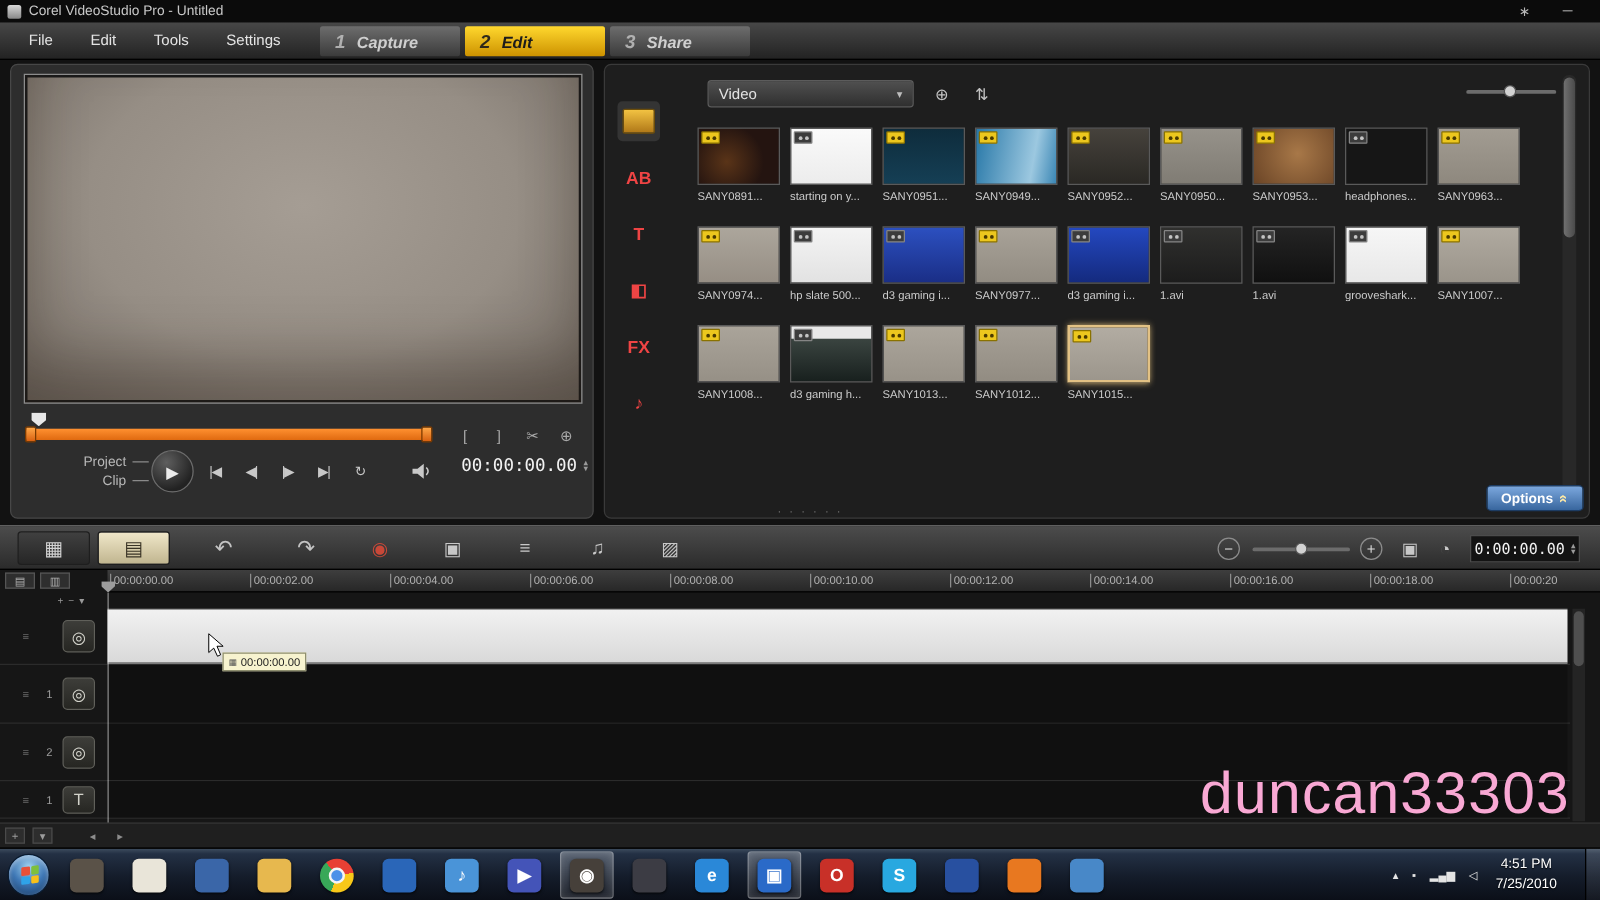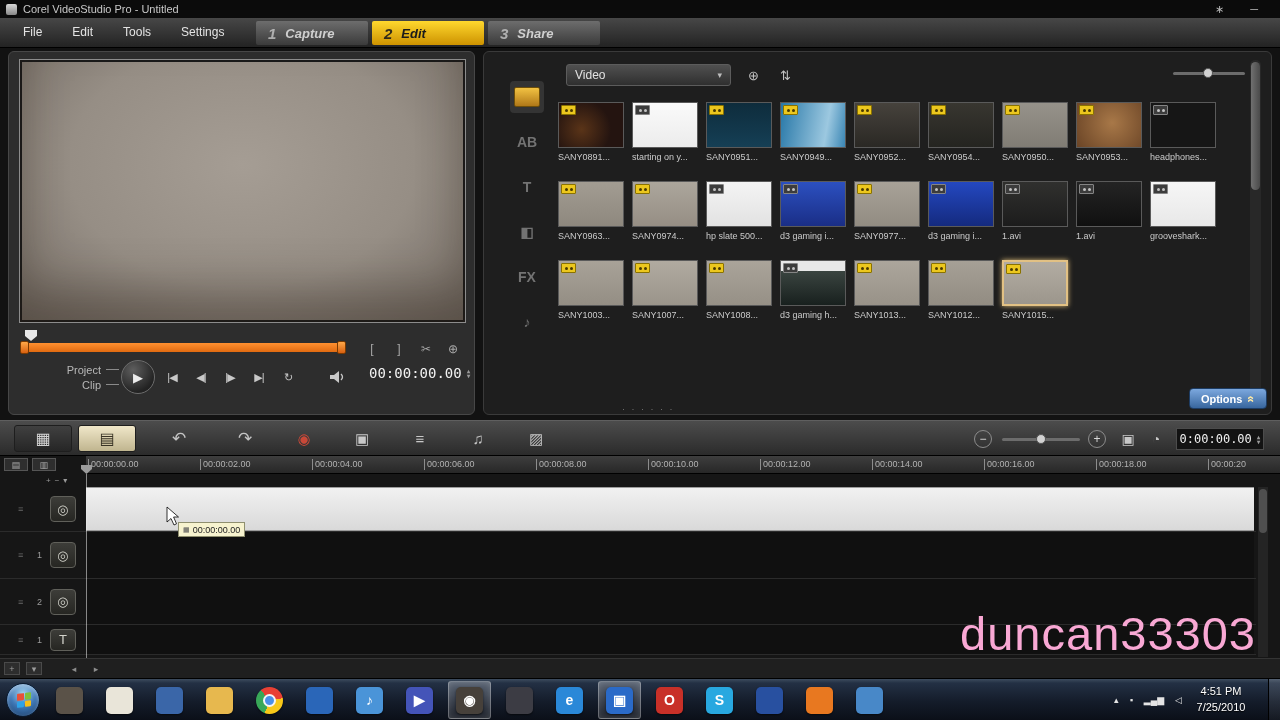--- a/index.html
+++ b/index.html
@@ -50,22 +50,22 @@
   #transport{position:absolute;left:150px;top:314px;display:flex;gap:3px;}
   .tr-btn{width:26px;height:22px;color:#c8c8c8;font-size:11px;display:flex;align-items:center;
     justify-content:center;letter-spacing:-1px;}
   #pv-timecode{position:absolute;left:360px;top:313px;display:flex;align-items:center;gap:5px;color:#f2f2f2;
     font-family:"DejaVu Sans Mono",monospace;font-size:14px;}
   .spin{display:flex;flex-direction:column;font-size:6px;color:#9a9a9a;line-height:5px;}
 
   
   #library-panel{position:absolute;left:483px;top:51px;width:789px;height:364px;background:#1e1e1e;
     border:1px solid #3a3a3a;border-radius:6px;box-sizing:border-box;}
-  .side-btn{position:absolute;left:26px;width:34px;height:32px;display:flex;align-items:center;justify-content:center;
-    border-radius:4px;color:#737373;font-weight:bold;font-size:14px;}
+  .side-btn{position:absolute;left:10px;width:34px;height:32px;display:flex;align-items:center;justify-content:center;
+    border-radius:4px;color:#ef4444;font-weight:bold;font-size:14px;}
   .side-btn.sel{background:#343434;}
   .media-ic{width:24px;height:18px;background:linear-gradient(#f2c242,#b07818);border-radius:2px;border:1px solid #6d4e0a;}
   #lib-dropdown{position:absolute;left:82px;top:12px;width:165px;height:22px;
     background:linear-gradient(#505050,#2f2f2f);border:1px solid #5c5c5c;border-radius:3px;color:#e2e2e2;
     font-size:12px;display:flex;align-items:center;padding:0 8px;box-sizing:border-box;}
   #lib-dropdown .dd-arrow{margin-left:auto;font-size:9px;color:#bdbdbd;}
   .hdr-btn{position:absolute;top:13px;width:25px;height:20px;color:#c2c2c2;display:flex;align-items:center;
     justify-content:center;font-size:13px;}
   #lib-zoom{position:absolute;left:689px;top:20px;width:72px;height:3px;background:#6c6c6c;border-radius:2px;}
   #lib-zoom .knob{position:absolute;left:30px;top:-4px;width:10px;height:10px;border-radius:50%;
@@ -328,29 +328,20 @@
         <div class="cell">
           <div class="thumb" style="background: linear-gradient(rgb(70, 66, 60), rgb(42, 40, 36));">
             <div class="badge yellow">
               <i></i>
               <i></i>
             </div>
           </div>
           <div class="clip-lbl">SANY0952...</div>
         </div>
         <div class="cell">
-          <div class="thumb" style="background: linear-gradient(rgb(56, 54, 48), rgb(36, 36, 32));">
-            <div class="badge yellow">
-              <i></i>
-              <i></i>
-            </div>
-          </div>
-          <div class="clip-lbl">SANY0954...</div>
-        </div>
-        <div class="cell">
           <div class="thumb" style="background: linear-gradient(rgb(150, 146, 138), rgb(128, 124, 116));">
             <div class="badge yellow">
               <i></i>
               <i></i>
             </div>
           </div>
           <div class="clip-lbl">SANY0950...</div>
         </div>
         <div class="cell">
           <div class="thumb" style="background: radial-gradient(circle at 55% 45%, rgb(168, 120, 72), rgb(106, 68, 38));">
@@ -443,29 +434,20 @@
           <div class="clip-lbl">1.avi</div>
         </div>
         <div class="cell">
           <div class="thumb" style="background: linear-gradient(rgb(246, 246, 246), rgb(232, 232, 232));">
             <div class="badge dark">
               <i></i>
               <i></i>
             </div>
           </div>
           <div class="clip-lbl">grooveshark...</div>
-        </div>
-        <div class="cell">
-          <div class="thumb" style="background: linear-gradient(rgb(168, 162, 152), rgb(148, 142, 132));">
-            <div class="badge yellow">
-              <i></i>
-              <i></i>
-            </div>
-          </div>
-          <div class="clip-lbl">SANY1003...</div>
         </div>
         <div class="cell">
           <div class="thumb" style="background: linear-gradient(rgb(176, 170, 160), rgb(154, 148, 138));">
             <div class="badge yellow">
               <i></i>
               <i></i>
             </div>
           </div>
           <div class="clip-lbl">SANY1007...</div>
         </div>

